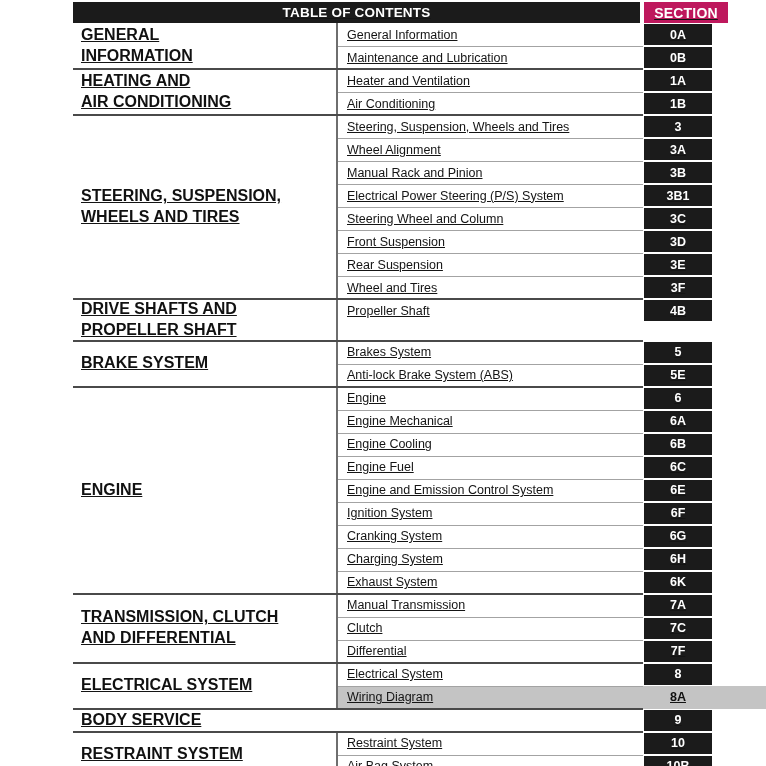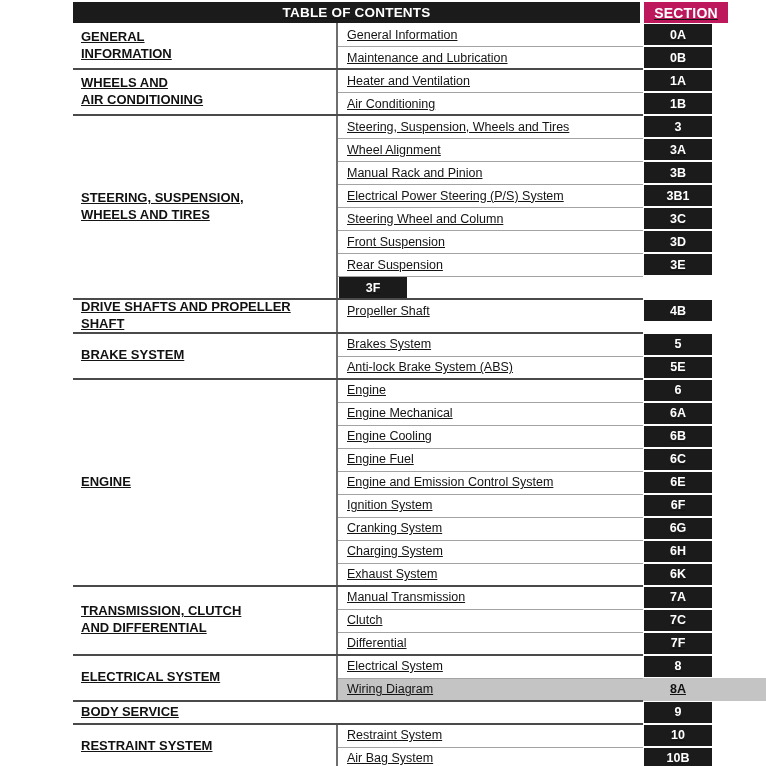--- a/index.html
+++ b/index.html
@@ -13,21 +13,21 @@
   .header-row{display:flex;height:21px;}
   .title-bar{width:567px;background:#1b1b1b;color:#ffffff;font-weight:bold;
     font-size:13.5px;display:flex;align-items:center;justify-content:center;letter-spacing:.2px;}
   .header-gap{width:4px;}
   .section-head{width:84px;background:#be185d;color:#ffffff;font-weight:bold;
     font-size:14px;display:flex;align-items:center;justify-content:center;letter-spacing:.2px;}
   
   .group{display:flex;position:relative;}
   .group-line{position:absolute;top:-1px;left:0;width:570px;height:2px;background:#4a4a4a;z-index:2;}
   .cat-cell{width:263px;display:flex;align-items:center;padding-left:8px;
-    font-weight:bold;font-size:13px;line-height:1.3;white-space:pre-line;color:#111;}
+    font-weight:bold;font-size:16px;line-height:1.3;white-space:pre-line;color:#111;}
   .group.full .cat-cell{width:570px;}
   .rows-stack{flex:1;border-left:2px solid #6e6e6e;display:flex;flex-direction:column;}
   .group.full .rows-stack{border-left:none;}
   .row{height:23px;display:flex;align-items:stretch;position:relative;}
   .rows-stack .row + .row::before{content:"";position:absolute;top:0;left:0;width:305px;height:1px;background:#a3a3a3;}
   .label-cell{width:305px;display:flex;align-items:center;padding-left:9px;font-size:12.5px;}
   .sec-box{width:68px;height:21px;margin:1px 0 1px 1px;background:#1b1b1b;color:#ffffff;
     font-weight:bold;font-size:12.5px;display:flex;align-items:center;justify-content:center;}
   .row.hl{background:#c4c4c4;}
   .row.hl .sec-box{background:transparent;color:#111;text-align:center;}
@@ -52,21 +52,21 @@
             <div class="sec-box">0A</div>
           </div>
           <div class="row">
             <div class="label-cell">Maintenance and Lubrication</div>
             <div class="sec-box">0B</div>
           </div>
         </div>
       </div>
       <div class="group">
         <div class="group-line"></div>
-        <div class="cat-cell">WHEELS AND
+        <div class="cat-cell">HEATING AND
 AIR CONDITIONING</div>
         <div class="rows-stack">
           <div class="row">
             <div class="label-cell">Heater and Ventilation</div>
             <div class="sec-box">1A</div>
           </div>
           <div class="row">
             <div class="label-cell">Air Conditioning</div>
             <div class="sec-box">1B</div>
           </div>
@@ -99,20 +99,21 @@
           </div>
           <div class="row">
             <div class="label-cell">Front Suspension</div>
             <div class="sec-box">3D</div>
           </div>
           <div class="row">
             <div class="label-cell">Rear Suspension</div>
             <div class="sec-box">3E</div>
           </div>
           <div class="row">
+            <div class="label-cell">Wheel and Tires</div>
             <div class="sec-box">3F</div>
           </div>
         </div>
       </div>
       <div class="group">
         <div class="group-line"></div>
         <div class="cat-cell">DRIVE SHAFTS AND PROPELLER SHAFT</div>
         <div class="rows-stack">
           <div class="row">
             <div class="label-cell">Propeller Shaft</div>

